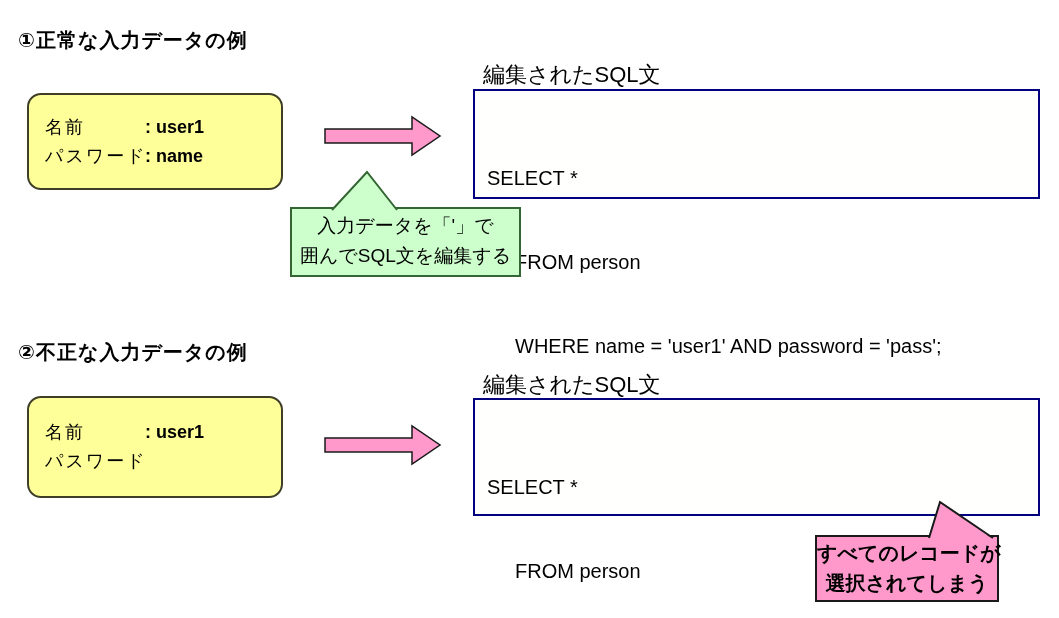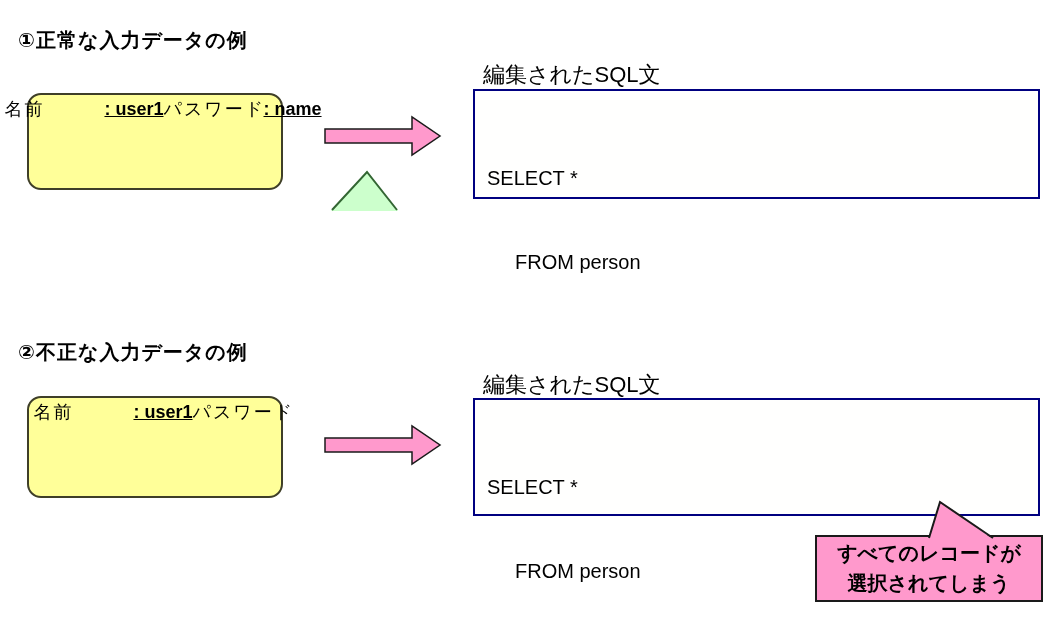--- a/index.html
+++ b/index.html
@@ -1,25 +1,25 @@
 <!DOCTYPE html>
 <html><head>
 <meta charset="utf-8">
 <style>
   html,body{margin:0;padding:0;background:#ffffff;}
   body{width:1059px;height:618px;position:relative;overflow:hidden;
        font-family:"Liberation Sans","DejaVu Sans",sans-serif;color:#000;}
   .stage{position:absolute;inset:0;}
   .title{position:absolute;font-size:20px;font-weight:bold;letter-spacing:1px;white-space:nowrap;}
   .ybox{position:absolute;background:#FFFF99;border:2px solid #3F3F28;border-radius:14px;
-        box-sizing:border-box;display:flex;flex-direction:row;justify-content:center;
+        box-sizing:border-box;display:flex;flex-direction:column;justify-content:center;
         padding-left:16px;font-size:18px;line-height:29px;}
   .yrow{display:flex;white-space:pre;}
   .ylabel{width:100px;letter-spacing:2px;}
-  .yvalue{font-weight:bold;text-decoration:underline;}
+  .yvalue{font-weight:bold;}
   .sql-label{position:absolute;font-size:22px;white-space:nowrap;}
   .sqlbox{position:absolute;background:#fffffe;border:2px solid #000080;box-sizing:border-box;
           font-size:20px;line-height:28px;padding:17px 0 16px 12px;white-space:pre;}
   .sql-indent{padding-left:28px;}
   .callout-box{position:absolute;box-sizing:border-box;text-align:center;white-space:nowrap;}
   .callout-green{background:#CCFFCC;border:2px solid #336633;font-size:19px;line-height:30px;padding-top:2px;}
   .callout-pink{background:#FF99CC;border:2px solid #1A1A1A;font-size:20px;font-weight:bold;line-height:30px;padding-top:1px;}
   .overlay{position:absolute;left:0;top:0;z-index:10;pointer-events:none;}
   .arrow-shape{fill:#FF99CC;stroke:#1a1a1a;stroke-width:1.5;}
   .ptr-green-fill{fill:#CCFFCC;stroke:none;}
@@ -41,43 +41,48 @@
     <div class="yrow">
       <span class="ylabel">パスワード</span><span class="yvalue">: name</span>
     </div>
   </div>
 
   <div class="sql-label" style="left:483px;top:60px">編集されたSQL文</div>
 
   <div class="sqlbox" style="left:473px;top:89px;width:567px;height:110px">
     <div>SELECT *</div>
     <div class="sql-indent">FROM person</div>
+    <div class="sql-indent">WHERE name = 'user1' AND password = 'pass';</div>
   </div>
 
+  <div class="callout-box callout-green" style="left:290px;top:207px;width:231px;height:70px">
+    <div>入力データを「'」で</div>
+    <div>囲んでSQL文を編集する</div>
+  </div>
 
   <div class="title" style="left:18px;top:339px">②不正な入力データの例</div>
 
   <div class="ybox" style="left:27px;top:396px;width:256px;height:102px">
     <div class="yrow">
       <span class="ylabel">名前</span><span class="yvalue">: user1</span>
     </div>
     <div class="yrow">
       <span class="ylabel">パスワード</span>
     </div>
   </div>
 
   <div class="sql-label" style="left:483px;top:370px">編集されたSQL文</div>
 
   <div class="sqlbox" style="left:473px;top:398px;width:567px;height:118px">
     <div>SELECT *</div>
     <div class="sql-indent">FROM person</div>
     
   </div>
 
-  <div class="callout-box callout-pink" style="left:815px;top:535px;width:228px;height:67px">
+  <div class="callout-box callout-pink" style="left:815px;top:535px;width:184px;height:67px">
     <div>すべてのレコードが</div>
     <div>選択されてしまう</div>
   </div>
 
   <svg class="overlay" width="1059" height="618" viewBox="0 0 1059 618" aria-hidden="true">
     <polygon class="arrow-shape" points="325,129 412,129 412,117 440,136 412,155 412,143 325,143"></polygon>
     <polygon class="arrow-shape" points="325,438 412,438 412,426 440,445 412,464 412,452 325,452"></polygon>
 
     <polygon class="ptr-green-fill" points="367,171 398,211 331,211"></polygon>
     <polyline class="ptr-green-edge" points="332,210 367,172 397,210"></polyline>

